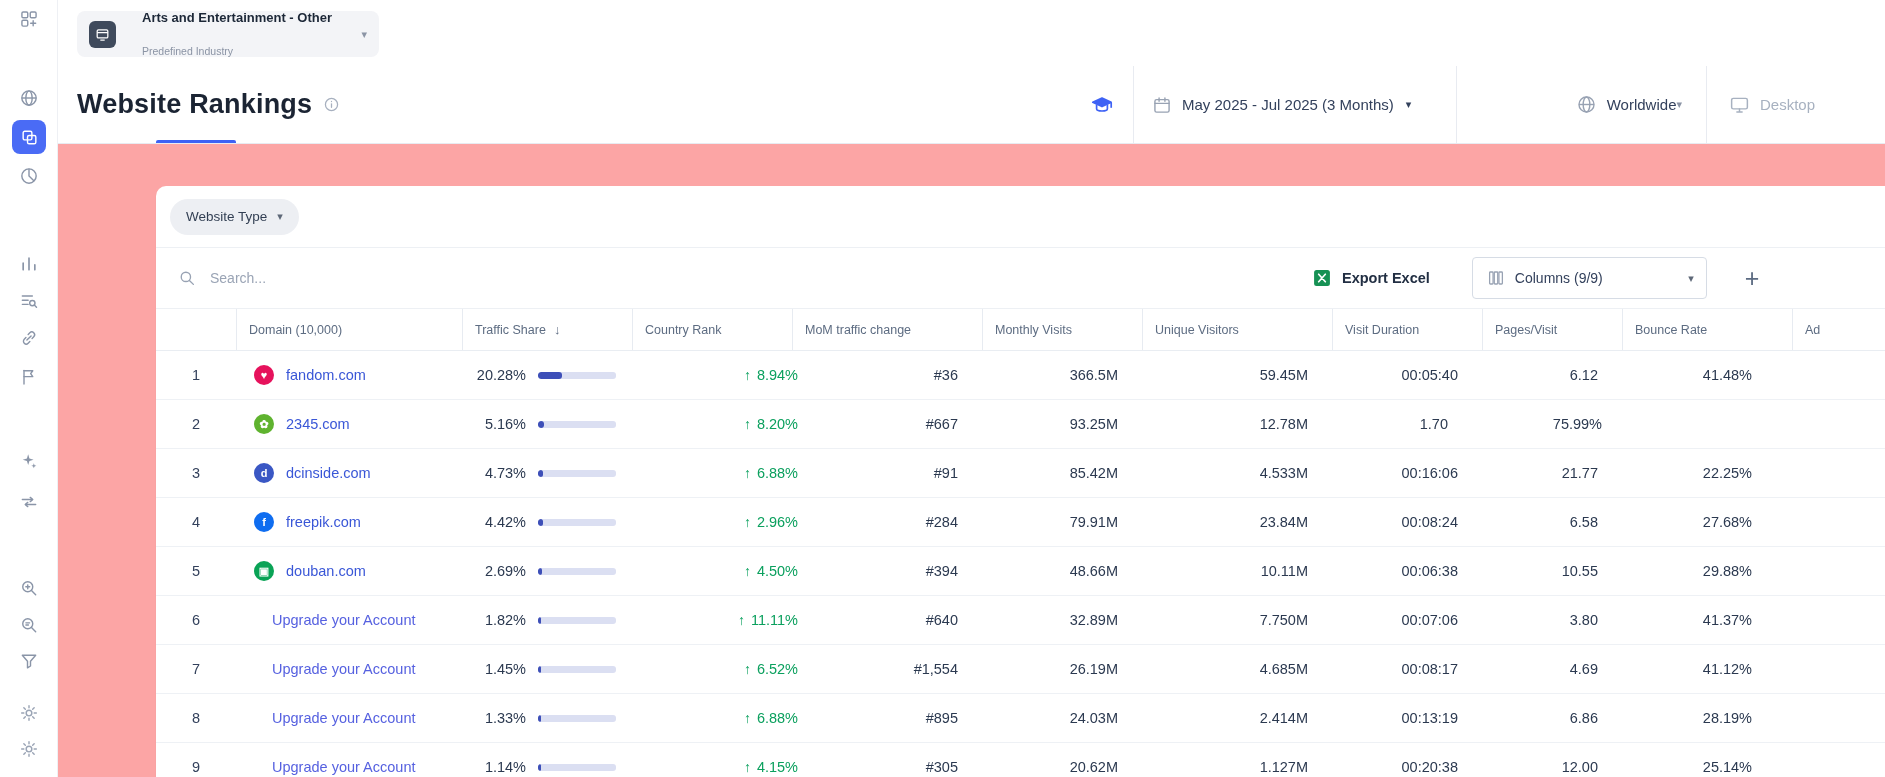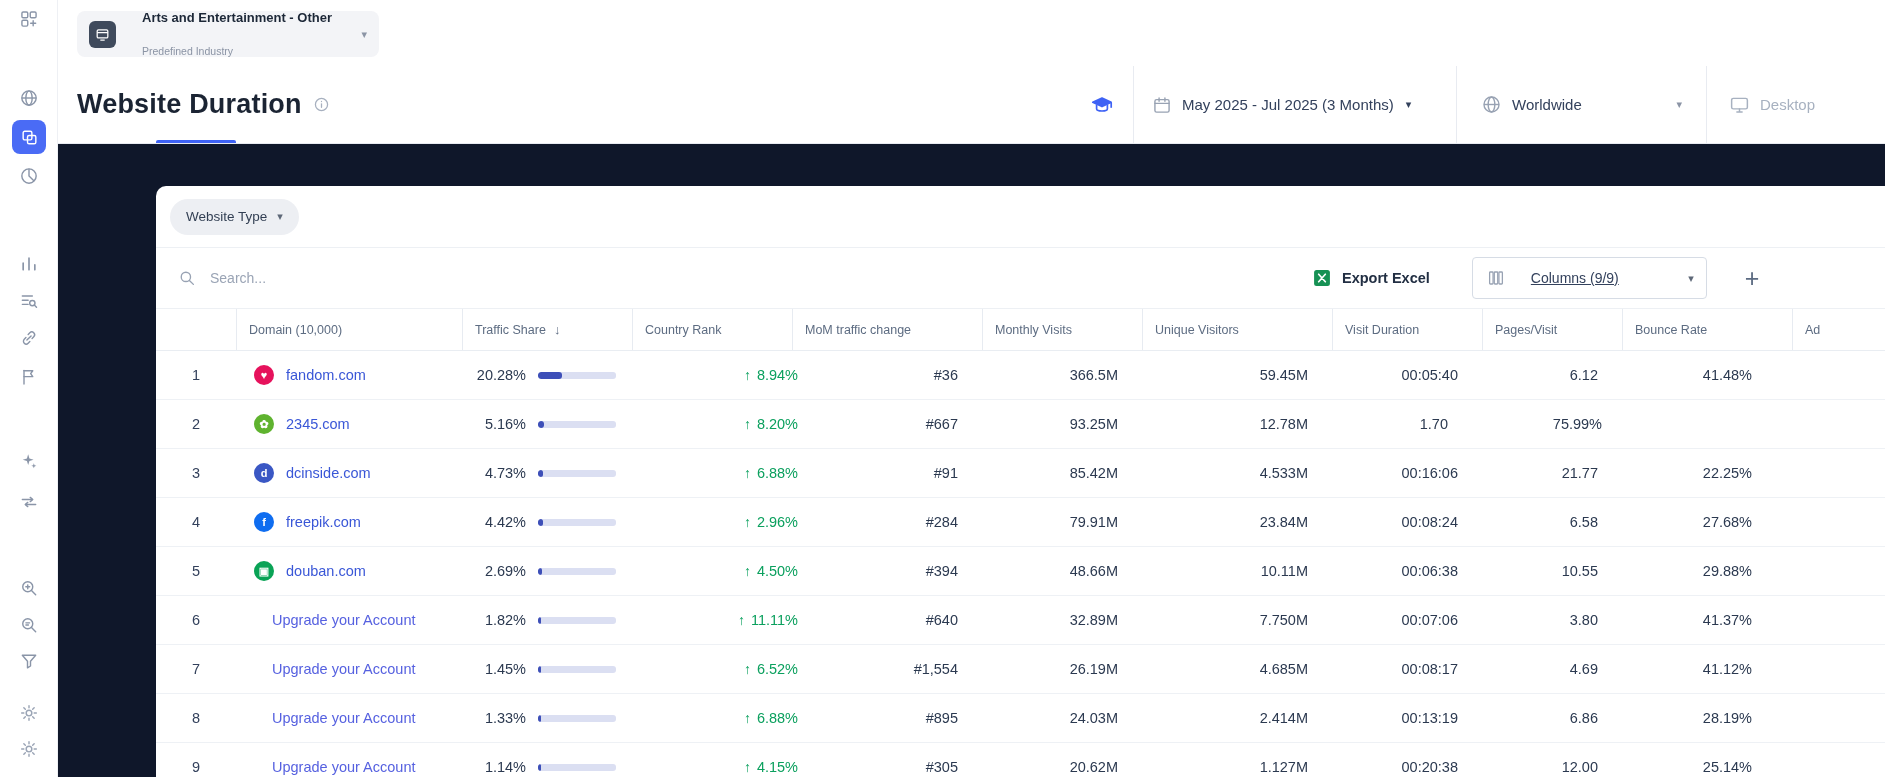--- a/index.html
+++ b/index.html
@@ -52,27 +52,27 @@
   .tab-underline {
     position:absolute; left:98px; bottom:0; width:80px; height:3px;
     background:#3e62f5; border-radius:2px 2px 0 0;
   }
   .hdr-controls { position:absolute; right:0; top:0; bottom:0; display:flex; align-items:stretch; }
   .hdr-sep { width:1px; background:#e8ebf1; }
   .hdr-sec { display:flex; align-items:center; font-size:15px; color:#33415c; cursor:pointer; }
   .cap-sec { width:62px; justify-content:center; color:#3e62f5; }
   .date-sec { width:322px; padding:0 18px; gap:10px; }
   .date-sec .caret { color:#33415c; margin-left:2px; }
-  .region-sec { width:249px; padding:0 24px; justify-content:space-between; }
+  .region-sec { width:249px; padding:0 24px; justify-content:flex-end; }
   .region-left { display:flex; align-items:center; gap:10px; }
   .device-sec { width:178px; padding-left:22px; gap:10px; color:#a7b1c0; }
   .hic { color:#98a2b3; }
 
   
-  .content { position:absolute; left:0; top:144px; width:1827px; height:633px; background:#0f172a; }
+  .content { position:absolute; left:0; top:144px; width:1827px; height:633px; background:#fca5a5; }
   .card {
     position:absolute; left:98px; top:42px; width:1820px; min-height:640px;
     background:#fff; border-radius:10px; box-shadow:0 1px 2px rgba(16,24,40,.05);
   }
 
   .filter-row { height:62px; border-bottom:1px solid #edf0f4; display:flex; align-items:center; padding-left:14px; }
   .pill {
     height:36px; background:#edeff3; border-radius:18px; display:flex; align-items:center;
     gap:10px; padding:0 16px; font-size:13.5px; color:#323f53; cursor:pointer; border:none;
     font-family:inherit;
@@ -86,21 +86,21 @@
     font-family:inherit; background:transparent;
   }
   .search-input::placeholder { color:#9aa4b5; }
   .toolbar-right { position:absolute; left:1150px; top:0; bottom:0; display:flex; align-items:center; }
   .export-btn { display:flex; align-items:center; gap:10px; font-size:14.5px; font-weight:700; color:#222f43; cursor:pointer; background:none; border:none; font-family:inherit; }
   .columns-btn {
     margin-left:36px; width:235px; height:42px; border:1px solid #d6dce5; border-radius:4px;
     display:flex; align-items:center; padding:0 12px 0 14px; font-size:14px; color:#33415c;
     cursor:pointer; background:#fff; font-family:inherit;
   }
-  .columns-btn .lbl { margin-left:26px;text-decoration:underline; }
+  .columns-btn .lbl { margin-left:10px; }
   .columns-btn .caret { margin-left:auto; color:#5e6878; }
   .plus-btn { margin-left:32px; font-size:25px; color:#5c6b82; cursor:pointer; background:none; border:none; line-height:1; font-family:inherit; }
 
   
   .thead { display:flex; height:42px; border-bottom:1px solid #e9edf2; }
   .th {
     display:flex; align-items:center; padding-left:12px; font-size:12.5px; color:#5d6c82;
     border-left:1px solid #e7ebf1; height:100%; white-space:nowrap; overflow:hidden;
   }
   .th.c0 { border-left:none; }
@@ -251,21 +251,21 @@
       </span>
       <span class="industry-txt">
         <span class="industry-title">Arts and Entertainment - Other</span>
         <span class="industry-sub">Predefined Industry</span>
       </span>
       <span class="caret">▾</span>
     </div>
   </div>
 
   <div class="pageheader">
-    <span class="page-title">Website Duration</span>
+    <span class="page-title">Website Rankings</span>
     <span class="info-ic">
       <svg width="17" height="17" viewBox="0 0 24 24" fill="none" stroke="currentColor" stroke-width="1.8" stroke-linecap="round">
           <circle cx="12" cy="12" r="8.6"></circle>
           <path d="M12 11v5"></path>
           <path d="M12 7.6v.2"></path>
         </svg>
     </span>
     <span class="tab-underline"></span>
 
     <div class="hdr-controls">

